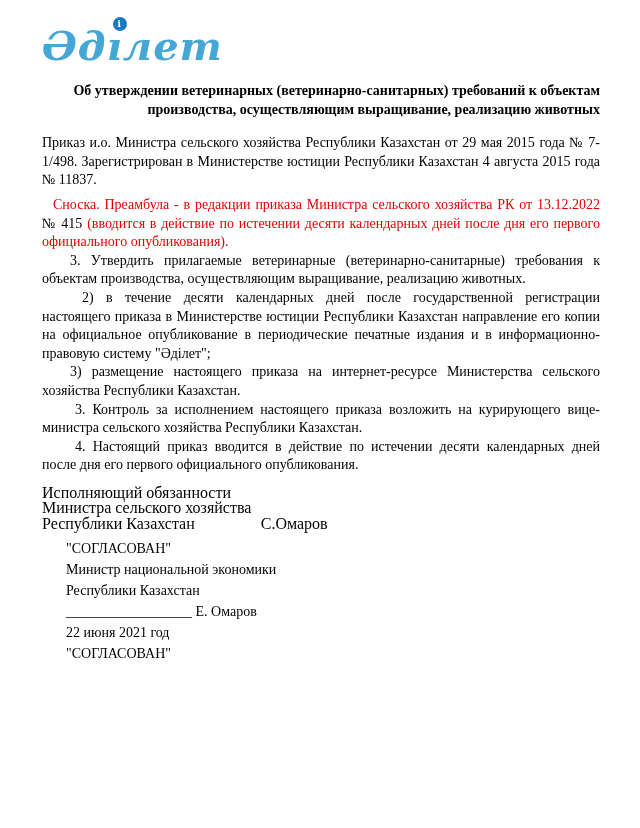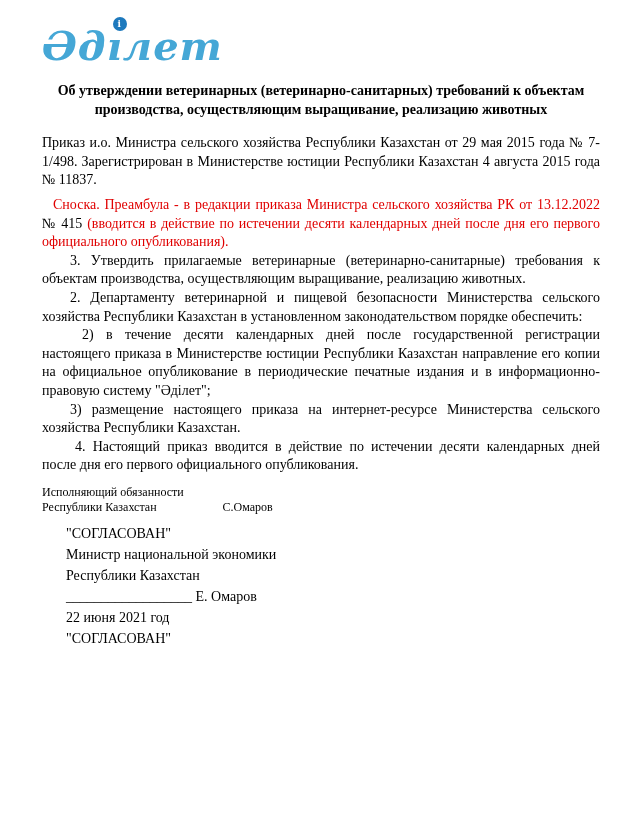--- a/index.html
+++ b/index.html
@@ -14,31 +14,31 @@
           font-size:40px; line-height:1.1; color:var(--logo); letter-spacing:1px;
           margin:0 0 14px 0; }
   .logo-i { position:relative; display:inline-block; }
   .logo-dot { position:absolute; top:-7px; left:6px; width:14px; height:14px; border-radius:50%;
               background:var(--logo-dot); display:flex; align-items:center; justify-content:center; }
   .logo-dot span { color:#ffffff; font-size:9px; font-style:normal; font-weight:bold;
                    line-height:1; font-family:"DejaVu Serif", serif; }
 
   
   #doc p { margin:0; font-size:14px; line-height:18.6px; text-align:justify; }
-  #doc p.title { font-weight:bold; text-align:center; margin:4px 0 15px 0; }
+  #doc p.title { font-weight:bold; text-align:right; margin:4px 0 15px 0; }
   #doc p.meta  { margin-bottom:6px; }
   .bold { font-weight:bold; }
   .red  { color:var(--red);margin-top:36px; }
   .ind-sm { text-indent:11px; }
   .ind    { text-indent:28px; }
   .ind-md { text-indent:33px; }
   .ind-lg { text-indent:40px; }
 
   
-  .sig { margin-top:10px; font-size:12px; line-height:15.5px; text-align:left; }
+  .sig { margin-top:10px; font-size:16px; line-height:15.5px; text-align:left; }
   .sig div { margin:0; }
   .sig-row { display:flex; }
   .sig-name { margin-left:66px; }
 
   
   .agree { margin-top:7px; margin-left:24px; font-size:14px; line-height:21px; text-align:left; }
 </style>
 </head>
 <body>
 
@@ -46,28 +46,29 @@
 
   <div class="logo"><span>Әд</span><span class="logo-i"><span class="logo-dot">
           <span>i</span>
         </span><span>ı</span></span><span>лет</span></div>
 
   <div id="doc">
       <p class="title"><span>Об утверждении ветеринарных (ветеринарно-санитарных) требований к объектам производства, осуществляющим выращивание, реализацию животных</span></p>
       <p class="meta"><span>Приказ и.о. Министра сельского хозяйства Республики Казахстан от 29 мая 2015 года № 7-1/498. Зарегистрирован в Министерстве юстиции Республики Казахстан 4 августа 2015 года № 11837.</span></p>
       <p class="ind-sm"><span class="red">Сноска. Преамбула - в редакции приказа Министра сельского хозяйства РК от 13.12.2022 </span><span>№ 415</span><span class="red"> (вводится в действие по истечении десяти календарных дней после дня его первого официального опубликования).</span></p>
       <p class="ind"><span>3. Утвердить прилагаемые ветеринарные (ветеринарно-санитарные) требования к объектам производства, осуществляющим выращивание, реализацию животных.</span></p>
-      <p class="ind"><span>2. Департаменту ветеринарной и пищевой безопасности Министерства сельского хозяйства Республики Казахстан в установленном законодательством порядке обеспечить:</span></p>
       <p class="ind-lg"><span>2) в течение десяти календарных дней после государственной регистрации настоящего приказа в Министерстве юстиции Республики Казахстан направление его копии на официальное опубликование в периодические печатные издания и в информационно-правовую систему "Әділет";</span></p>
       <p class="ind"><span>3) размещение настоящего приказа на интернет-ресурсе Министерства сельского хозяйства Республики Казахстан.</span></p>
+      <p class="ind-md"><span>3. Контроль за исполнением настоящего приказа возложить на курирующего вице-министра сельского хозяйства Республики Казахстан.</span></p>
       <p class="ind-md"><span>4. Настоящий приказ вводится в действие по истечении десяти календарных дней после дня его первого официального опубликования.</span></p>
     </div>
 
   <div class="sig">
     <div>Исполняющий обязанности</div>
+    <div>Министра сельского хозяйства</div>
     <div class="sig-row">
       <span>Республики Казахстан</span>
       <span class="sig-name">С.Омаров</span>
     </div>
   </div>
 
   <div class="agree">
     <div>"СОГЛАСОВАН"</div>
     <div>Министр национальной экономики</div>
     <div>Республики Казахстан</div>

